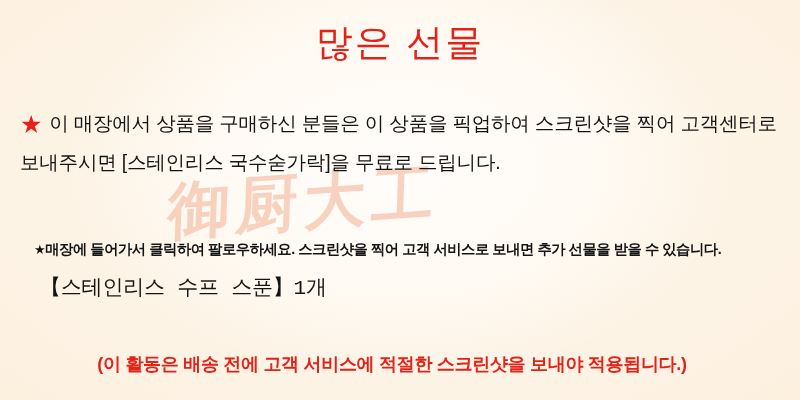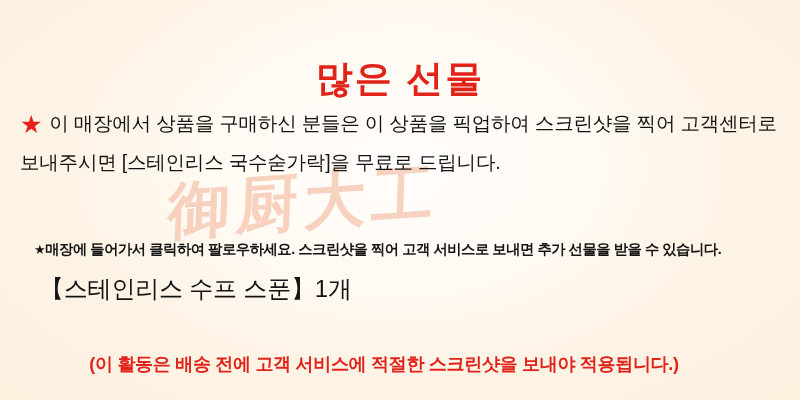--- a/index.html
+++ b/index.html
@@ -63,24 +63,23 @@
     height: 100%;
   }
 
   .title {
     position: absolute;
     left: 0;
     top: 18px;
     width: 800px;
     text-align: center;
     font-size: 37px;
-    font-weight: 700;
+    font-weight: 400;
     letter-spacing: 2px;
     color: #e2231a;
-    margin-top: 36px;
   }
 
   .para-main {
     position: absolute;
     left: 20px;
     top: 104px;
     width: 762px;
     font-size: 19.5px;
     font-weight: 500;
     line-height: 39px;
@@ -112,30 +111,31 @@
 
   .star-small {
     color: #111;
     font-size: 13px;
   }
 
   .item-line {
     position: absolute;
     left: 40px;
     top: 274px;
-    font-size: 24px;
+    font-size: 21px;
     font-weight: 500;
     line-height: 30px;
     color: #141414;
     letter-spacing: -0.2px;
+    font-family: Liberation Mono, monospace;
   }
 
   .footnote {
     position: absolute;
-    left: 8px;
+    left: 16px;
     top: 350px;
     width: 752px;
     text-align: center;
     font-size: 18px;
     font-weight: 600;
     line-height: 28px;
     color: #e2231a;
     letter-spacing: -0.3px;
   }
 </style>

